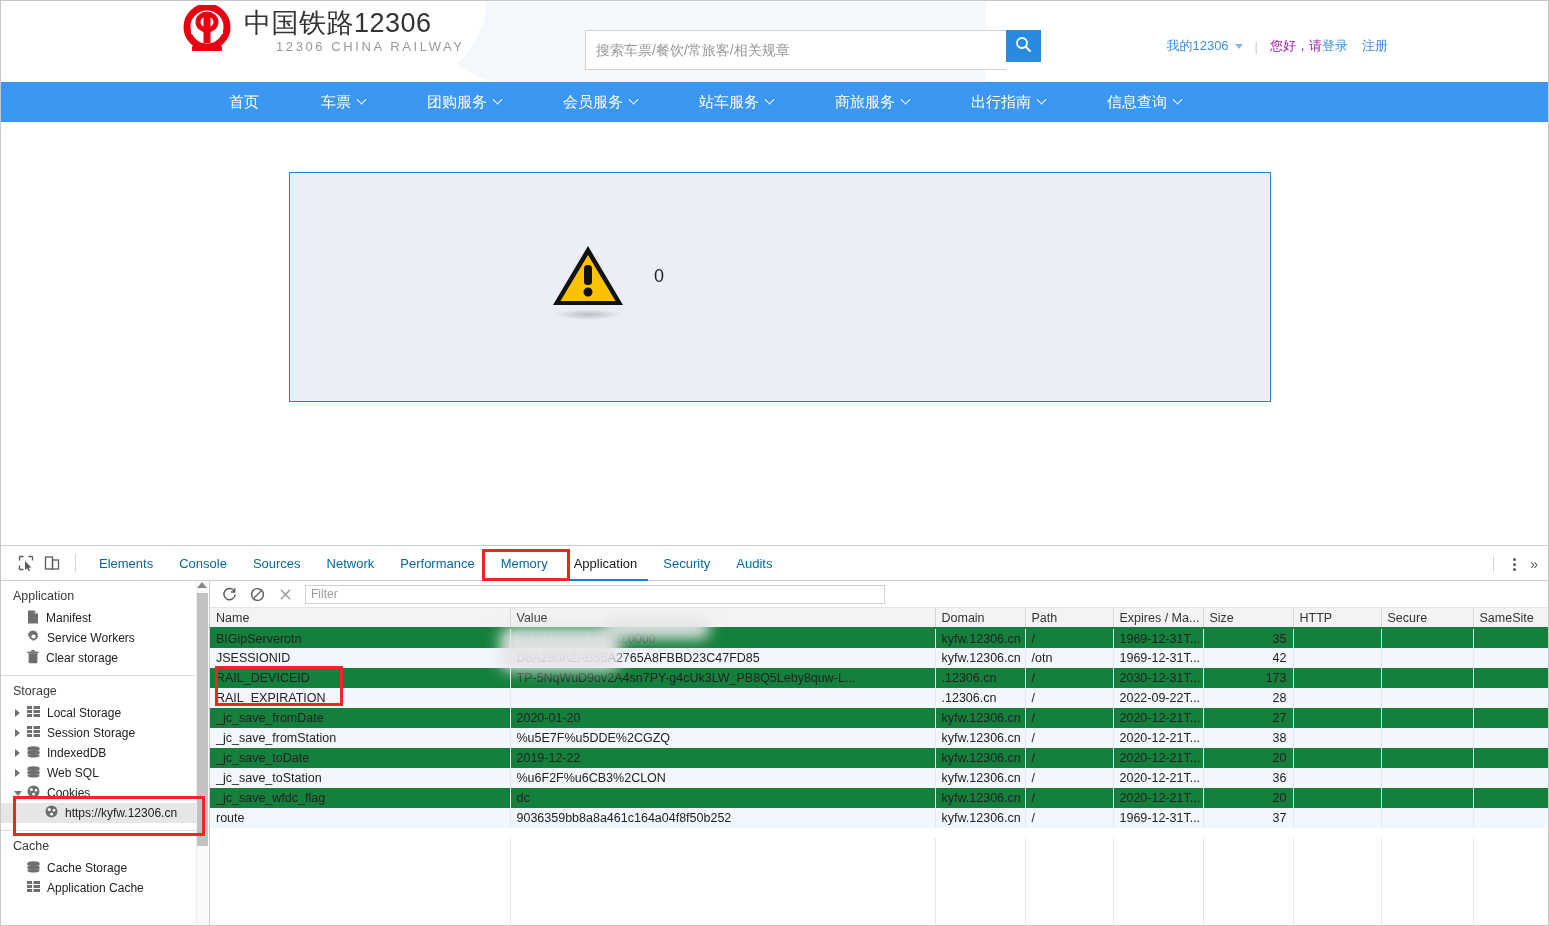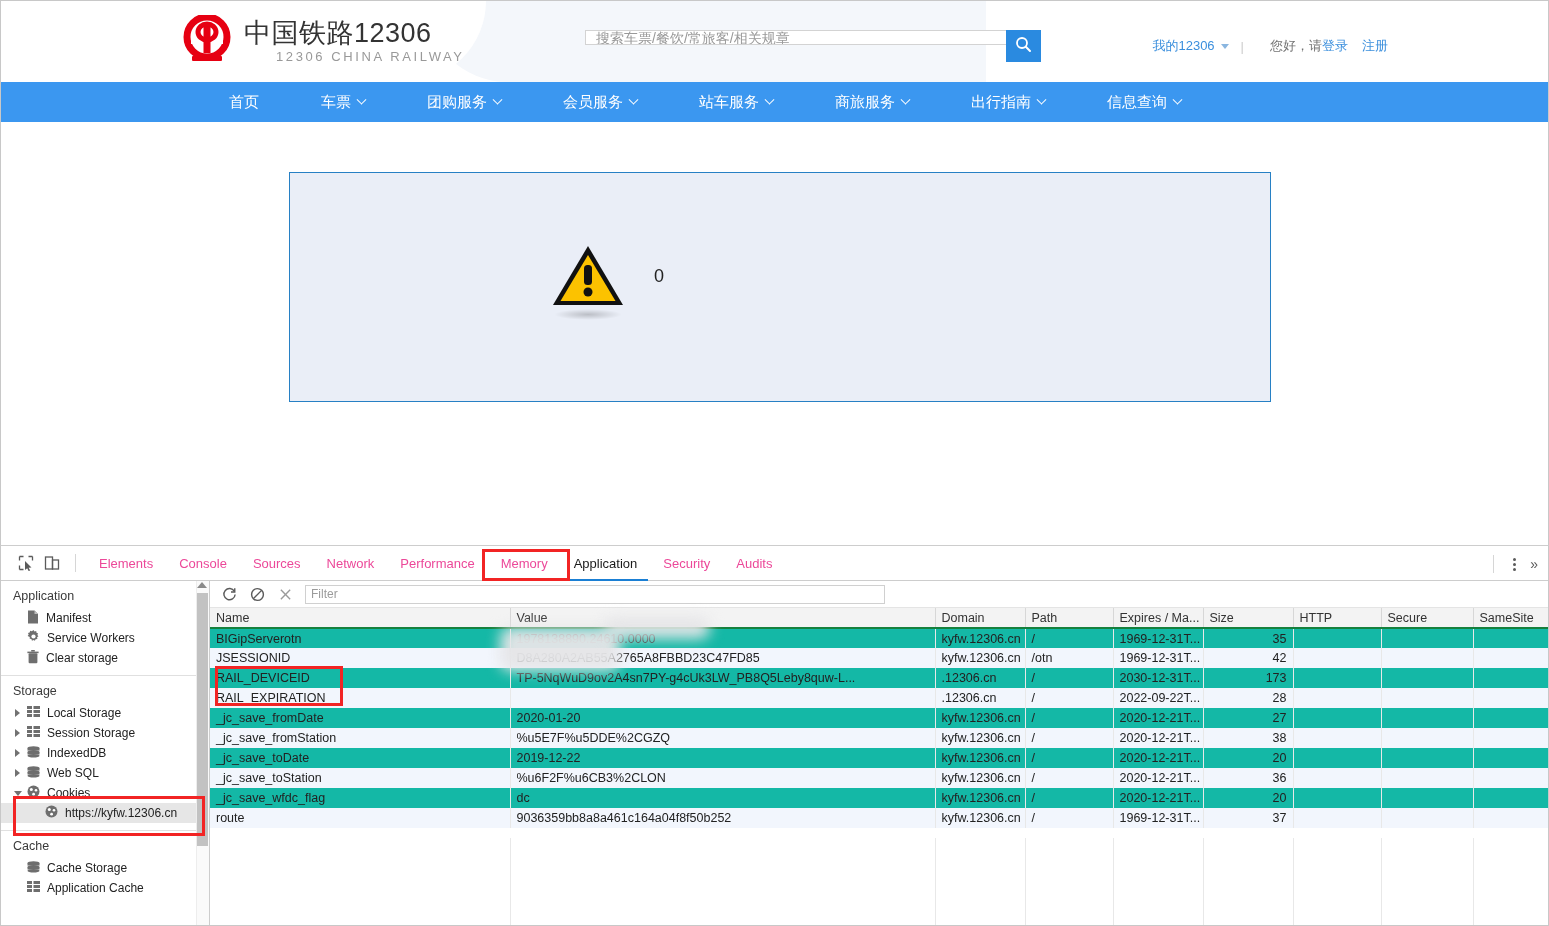--- a/index.html
+++ b/index.html
@@ -22,21 +22,21 @@
     overflow: hidden;
   }
 
   
   .site-header {
     position: relative;
     height: 81px;
     background: #ffffff;
   }
   .logo-wrap {
-    position: absolute; left: 182px; top: 14px;
+    position: absolute; left: 182px; top: 4px;
     display: flex; align-items: center; gap: 13px;
   }
   .logo-mark { width: 48px; height: 52px; position: relative; }
   .logo-text-cn {
     font-size: 27px; color: #333; letter-spacing: .5px;
     line-height: 30px; font-weight: 400;
   }
   .logo-text-en {
     font-size: 13px; color: #999; letter-spacing: 2.6px;
     line-height: 16px; margin-top: 1px; margin-left: 32px;
@@ -53,21 +53,21 @@
     content: ""; position: absolute; left: -60px; top: 0;
     width: 120px; height: 81px; background: #fff;
     border-radius: 0 0 90px 0;
   }
 
   .search-wrap {
     position: absolute; left: 584px; top: 29px;
     display: flex; height: 32px; z-index: 4;
   }
   .search-input {
-    width: 421px; height: 15px;
+    width: 421px; height: 40px;
     border: 1px solid #d3d3d3; border-right: none;
     background: #fff; padding: 0 10px;
     font-size: 14px; color: #666;
     font-family: "Liberation Sans", sans-serif;
     outline: none;
   }
   .search-input::placeholder { color: #999; }
   .search-btn {
     width: 35px; height: 32px;
     background: #2a8ae0; border: none;
@@ -80,21 +80,21 @@
     display: flex; align-items: center; font-size: 13px;
     z-index: 5; white-space: nowrap;
   }
   .acct-link { color: #3b8fdd; text-decoration: none; }
   .acct-caret {
     display: inline-block; margin-left: 6px;
     border-left: 4px solid transparent; border-right: 4px solid transparent;
     border-top: 5px solid #8ab6e0;
   }
   .acct-sep { color: #ccc; margin: 0 12px; }
-  .acct-hello { color: #737373; margin-left: 14px; }
+  .acct-hello { color: #a21caf; }
   .acct-reg { color: #3b8fdd; text-decoration: none; margin-left: 14px; }
 
   
   .nav {
     height: 40px; background: #3b97f0;
     display: flex; align-items: center;
     padding-left: 228px;
   }
   .nav-item {
     color: #fff; font-size: 15px;
@@ -151,21 +151,21 @@
     width: 26px; height: 26px;
     display: flex; align-items: center; justify-content: center;
     cursor: pointer;
   }
   .dt-vsep {
     width: 1px; height: 18px; background: #d6d6d6; margin: 0 10px;
   }
   .dt-tabs { display: flex; align-items: center; height: 35px; }
   .dt-tab {
     padding: 0 13px; height: 35px; line-height: 35px;
-    font-size: 13px; color: #ec4899; cursor: pointer;
+    font-size: 13px; color: #0369a1; cursor: pointer;
     position: relative; white-space: nowrap;
   }
   .dt-tab.active { color: #1a1a1a; }
   .dt-tab.active::after {
     content: ""; position: absolute; left: 2px; right: 2px; bottom: 0;
     height: 2px; background: #1a7fd4;
   }
   .dt-tabbar-right {
     position: absolute; right: 4px; top: 0; height: 35px;
     display: flex; align-items: center;
@@ -260,21 +260,21 @@
     text-align: left; padding: 2px 6px; height: 20px;
     white-space: nowrap; overflow: hidden;
   }
   .ck-table td {
     border-right: 1px solid #e8e8e8;
     font-size: 12.5px; color: #222;
     padding: 1px 6px; height: 20px;
     white-space: nowrap; overflow: hidden; text-overflow: clip;
   }
   .ck-table tr.odd td { background: #f2f6fd; }
-  .ck-table tr.even td { background: #14b8a6; }
+  .ck-table tr.even td { background: #15803d; }
   td.num { text-align: right; }
   .col-name { width: 300px; }
   .col-value { width: 425px; }
   .col-domain { width: 90px; }
   .col-path { width: 88px; }
   .col-exp { width: 90px; }
   .col-size { width: 90px; }
   .col-http { width: 88px; }
   .col-secure { width: 92px; }
   .col-samesite { width: 88px; }

